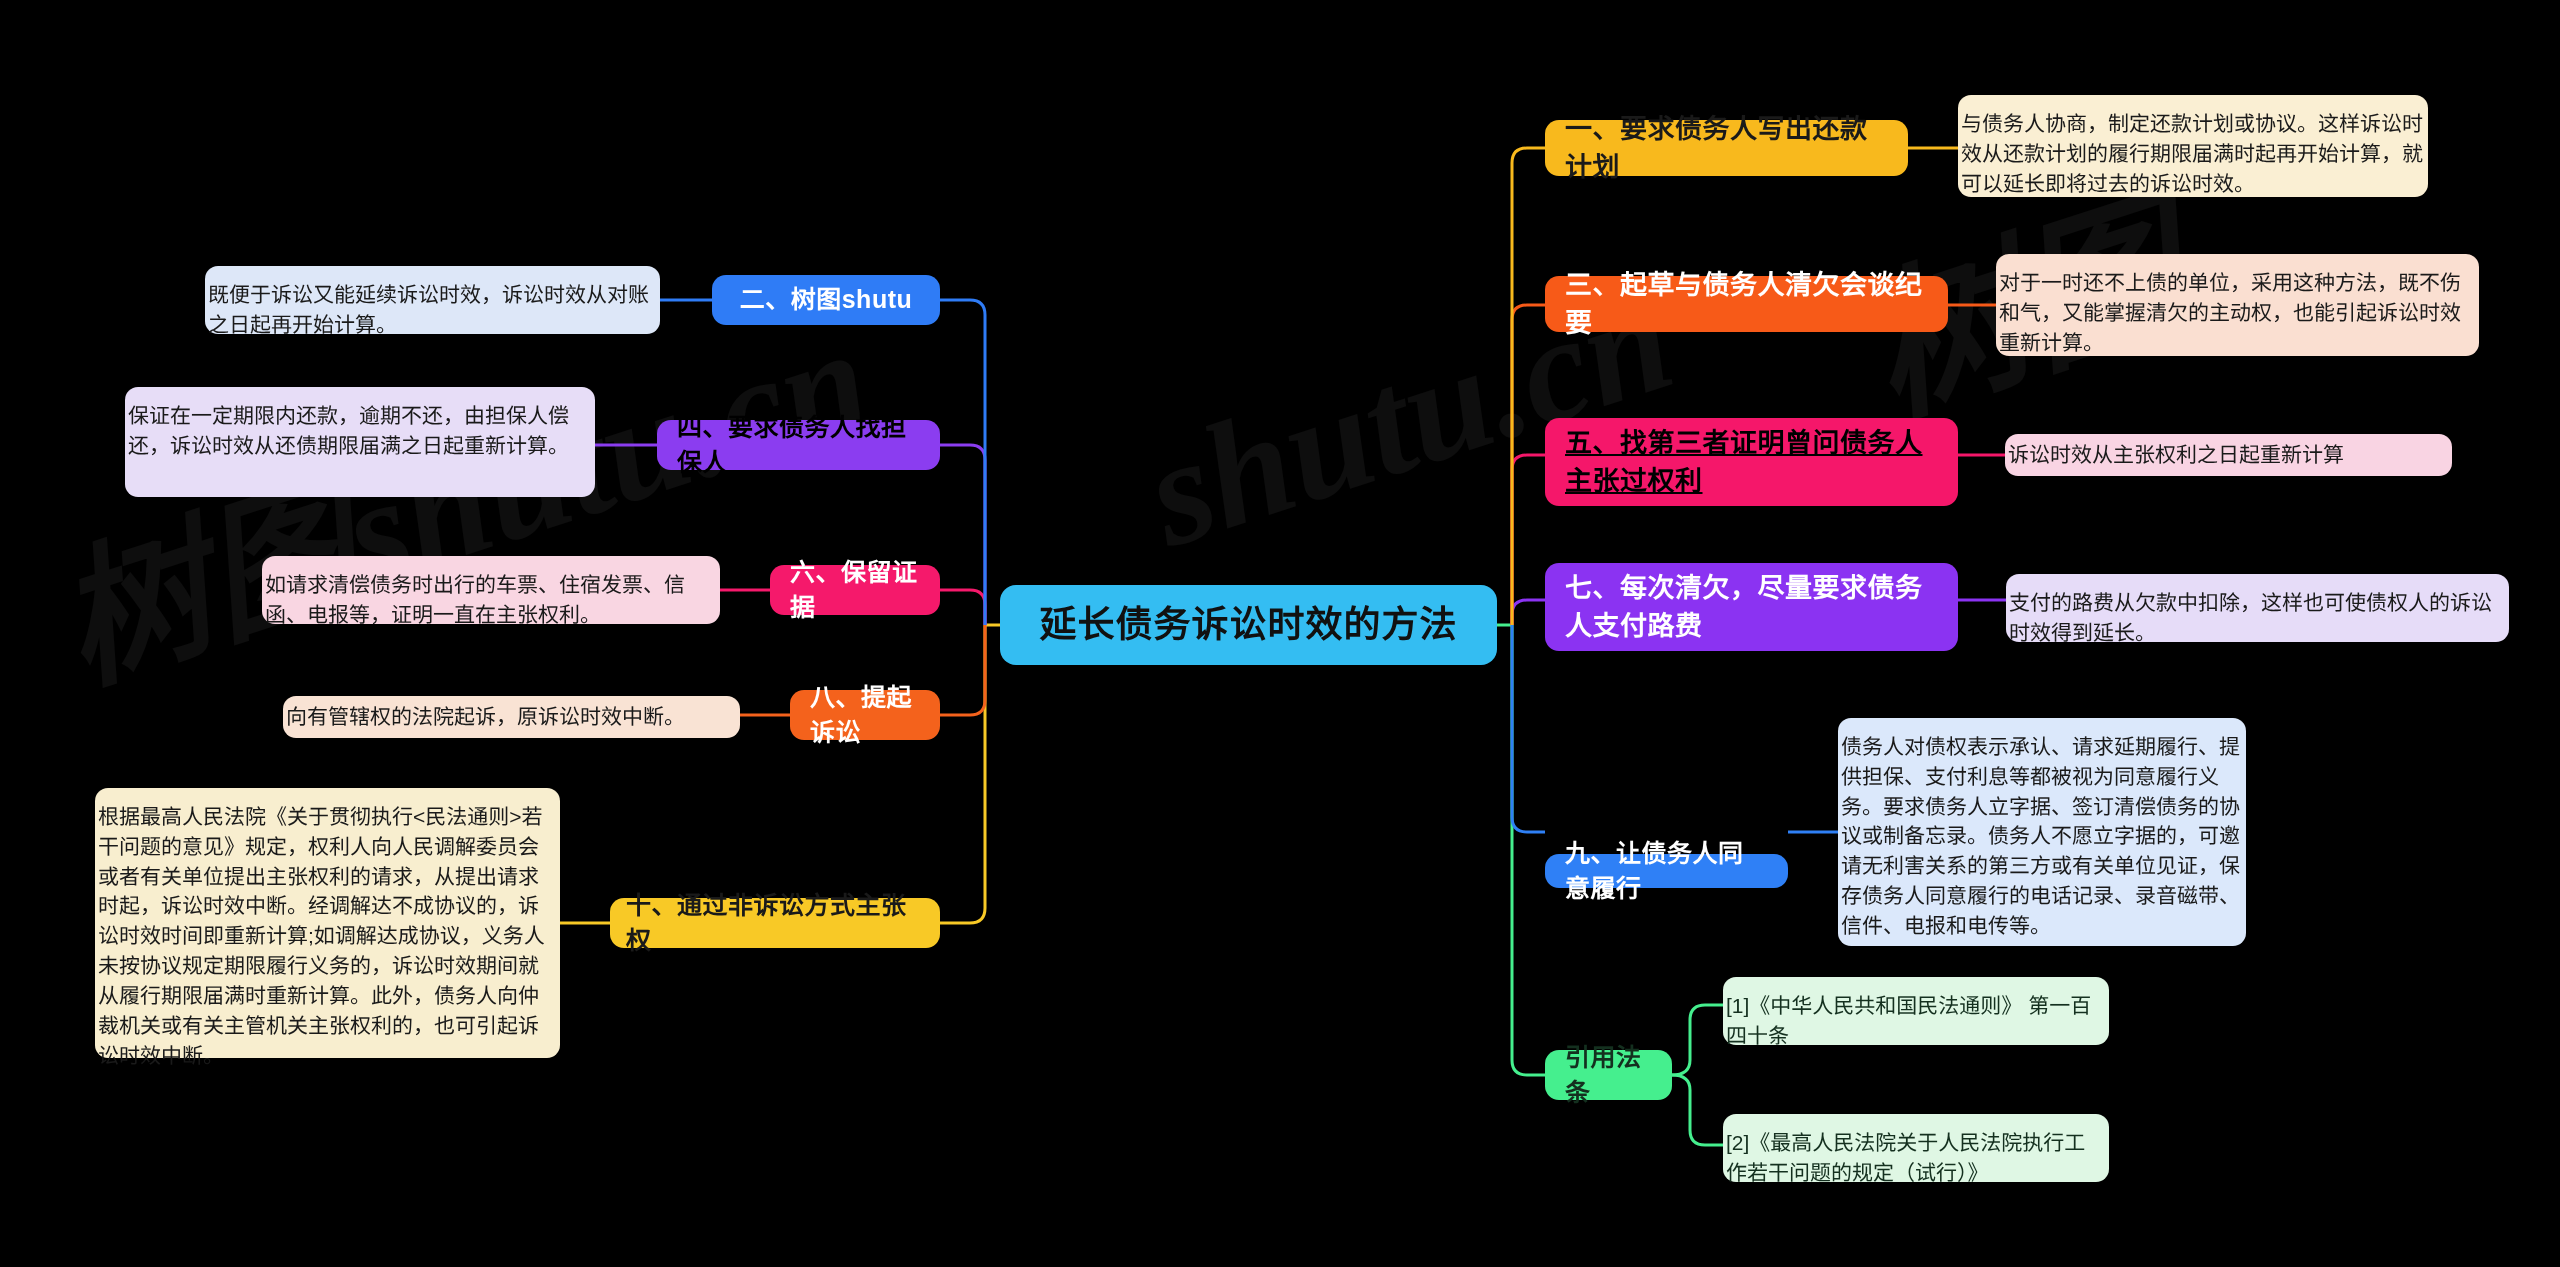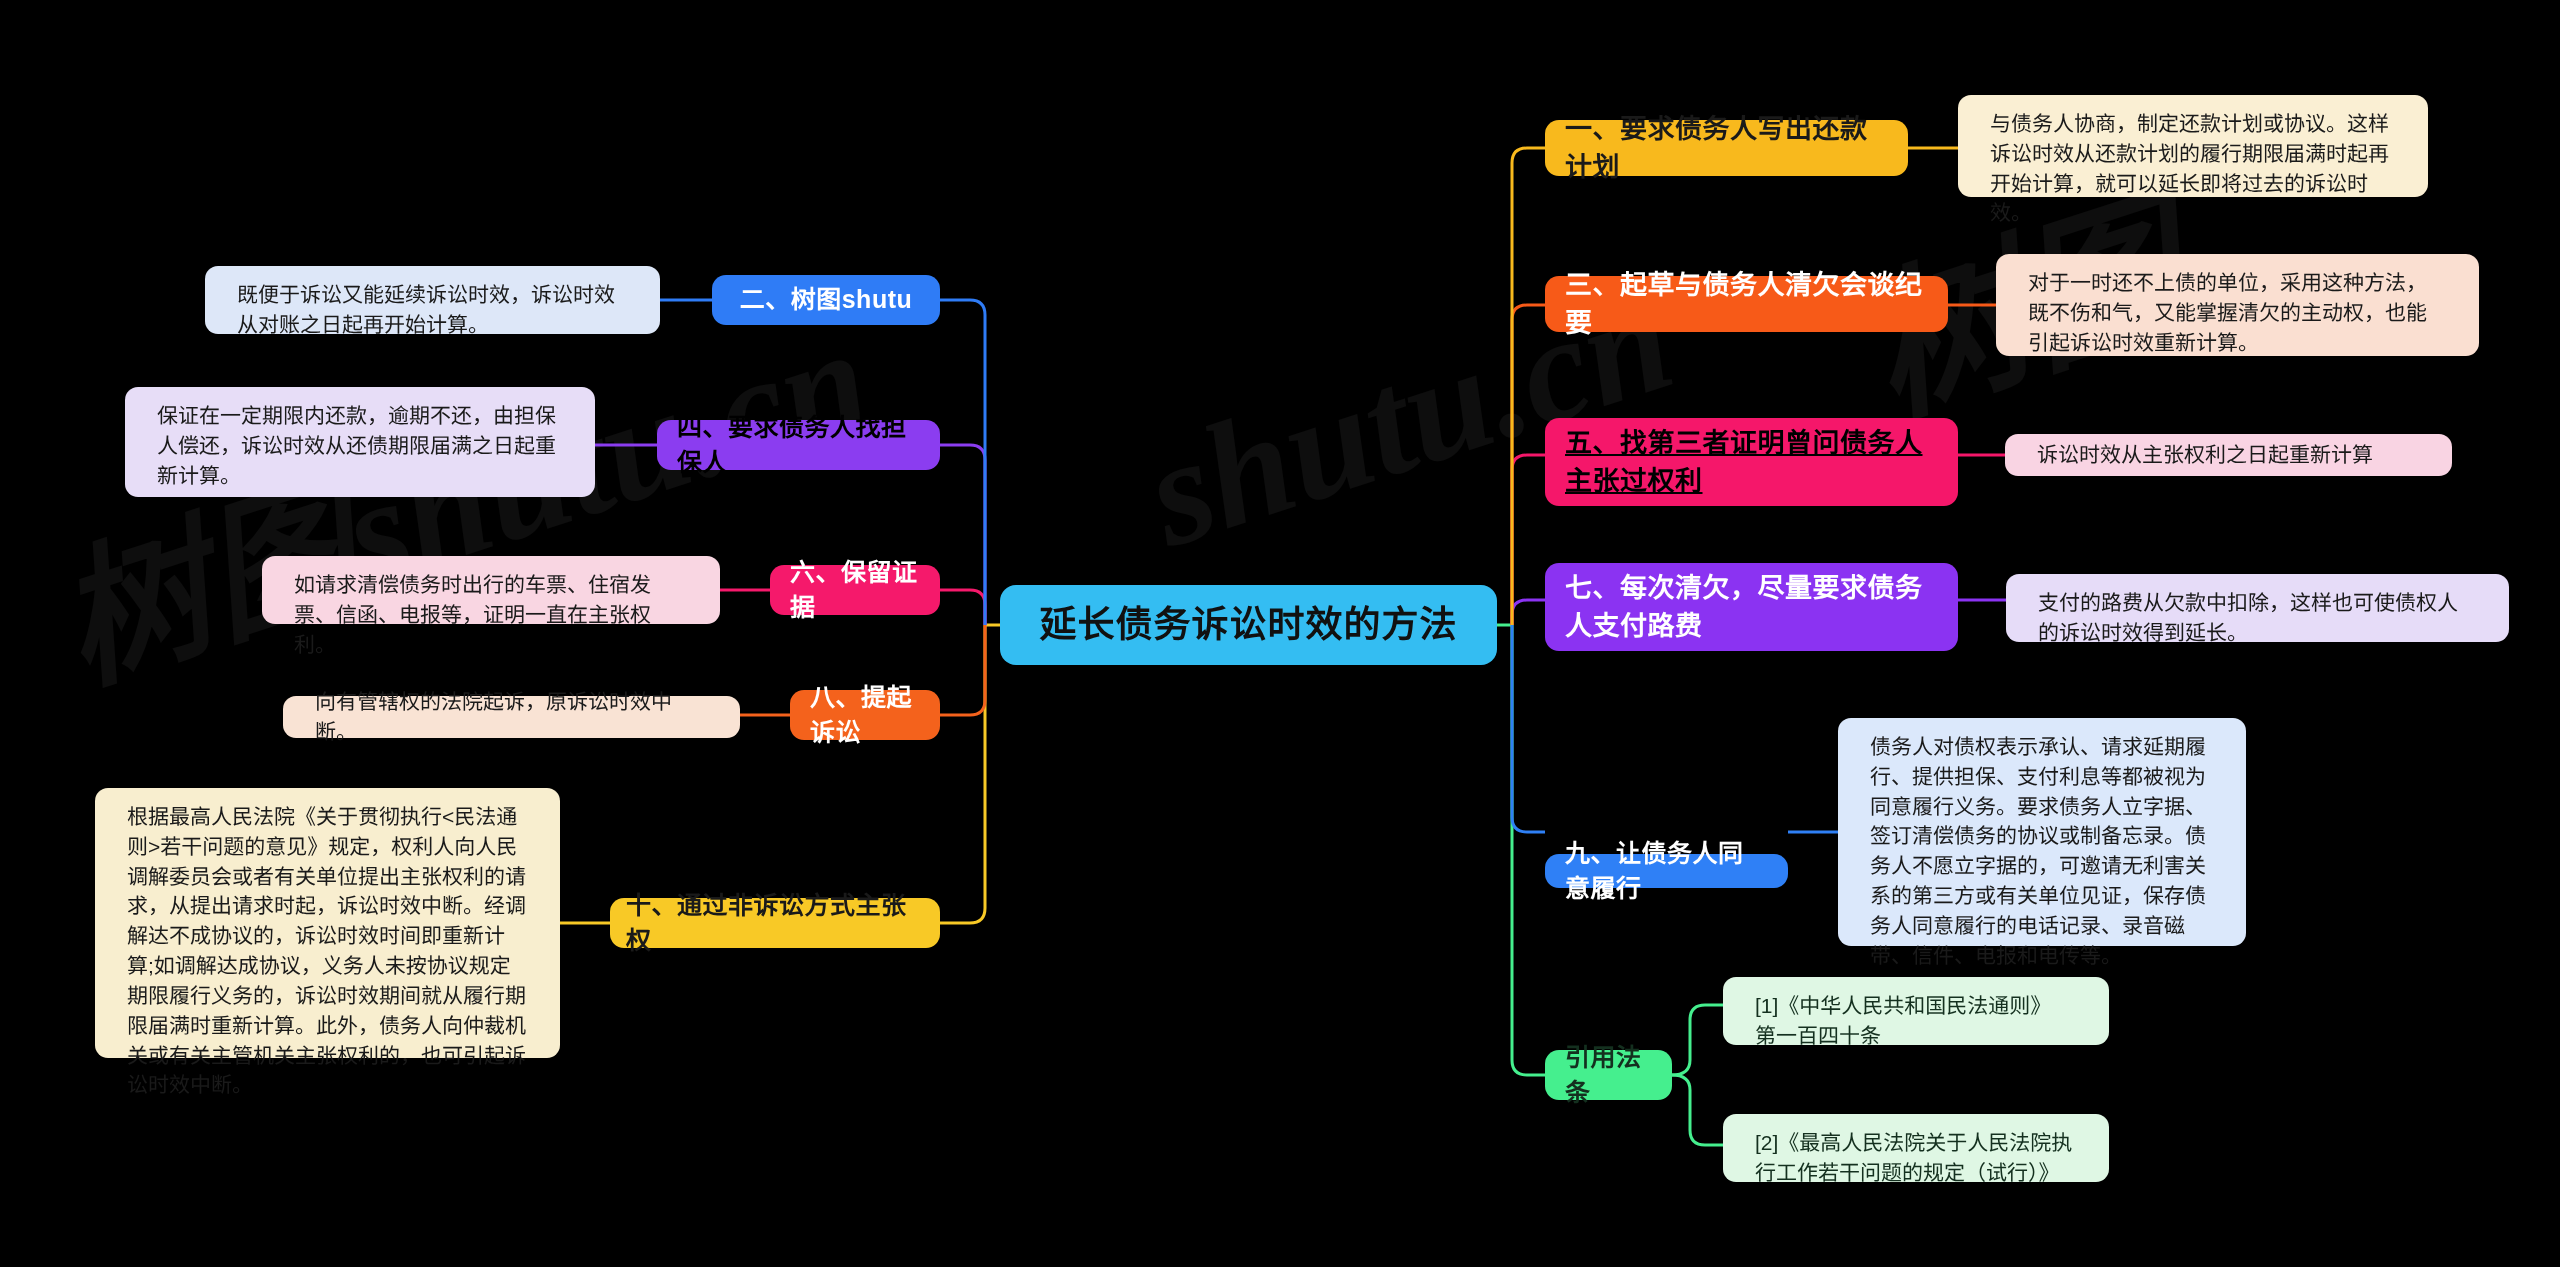--- a/index.html
+++ b/index.html
@@ -20,21 +20,21 @@
     white-space:pre-wrap;
     word-break:break-all;
   }
   .topic{
     font-weight:700;
     letter-spacing:.5px;
     padding:12px 20px;
   }
   .note{
     font-weight:400;
-    padding:14px 32px;
+    padding:14px 3px;
     border-radius:13px;
     align-items:flex-start;
   }
 
   
   .central{
     background:#34bdf2;color:#111;
     font-size:37px;font-weight:700;
     border-radius:16px;
     padding:16px 22px;

